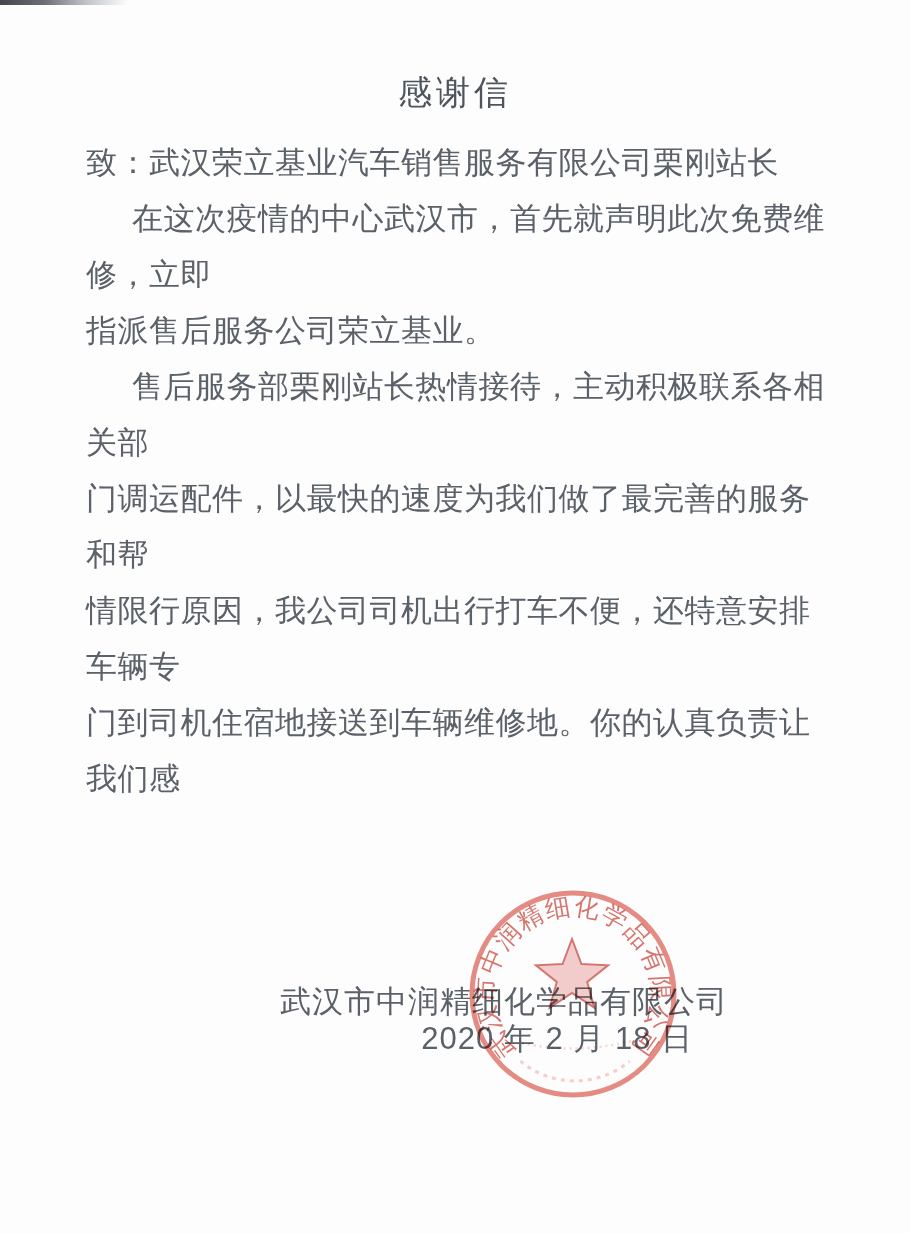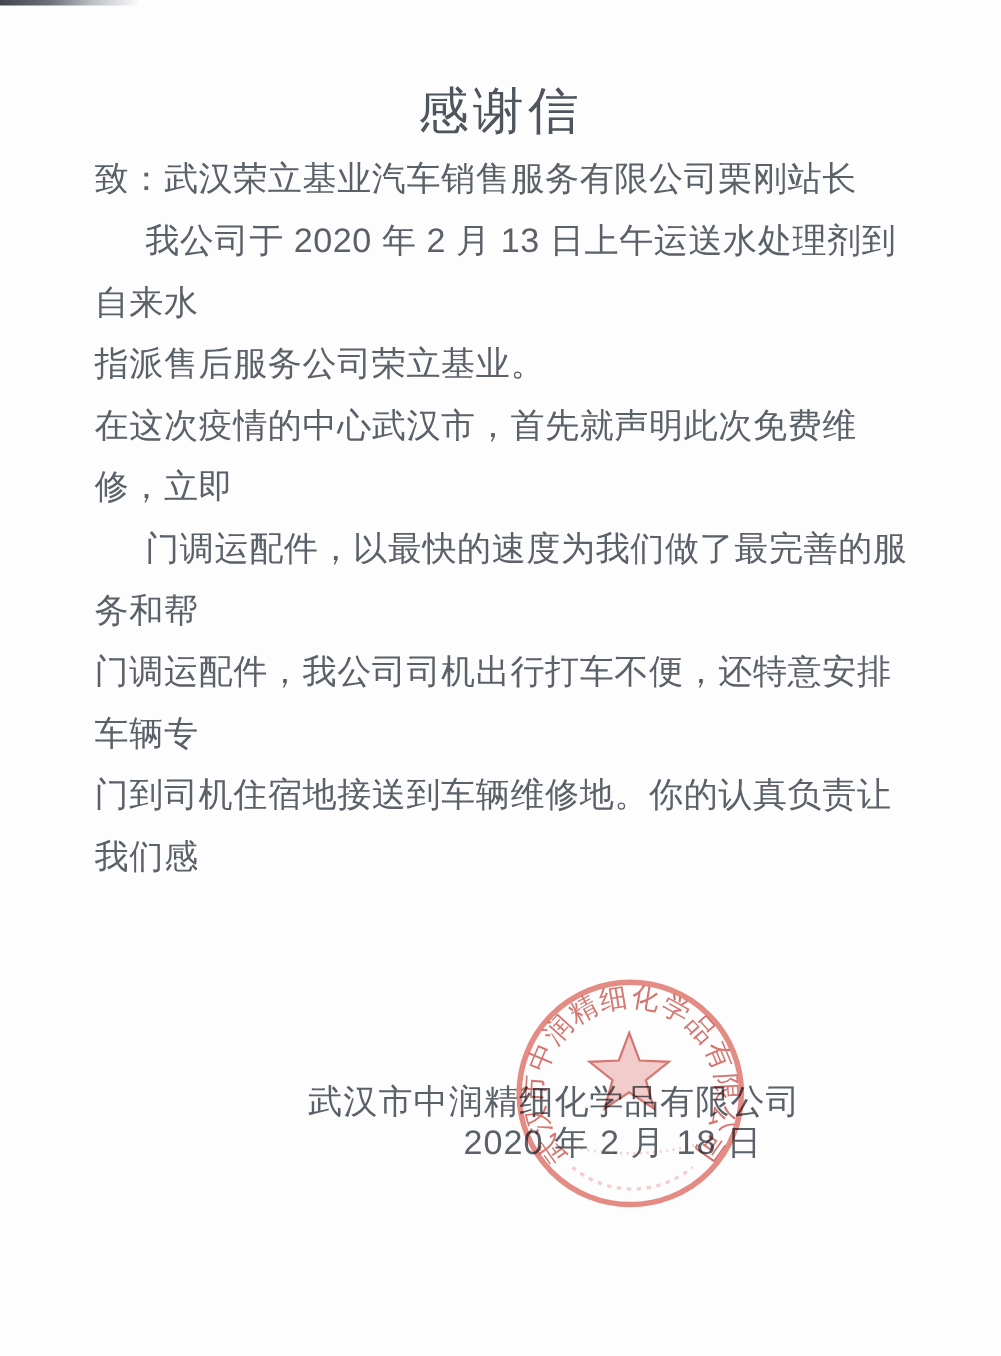--- a/index.html
+++ b/index.html
@@ -11,21 +11,21 @@
     color:#5b6168;
     overflow:hidden;
   }
   .scan-artifact{
     position:absolute;left:0;top:0;width:150px;height:5px;
     background:linear-gradient(90deg,#42474d 0%,#6a7076 30%,#b9bec3 55%,rgba(255,255,255,0) 85%);
   }
   .title{
     position:absolute;top:70px;left:0;width:100%;
     text-align:center;
-    font-size:46px;font-weight:500;letter-spacing:4px;
+    font-size:34px;font-weight:500;letter-spacing:4px;
     color:#4e555c;
   }
   .body-text{
     position:absolute;top:135px;left:86px;width:748px;
     font-size:31px;line-height:56px;
     letter-spacing:0.5px;
   }
   .para .line:first-child{text-indent:46px;}
   .signature{
     position:absolute;top:981px;right:182px;
@@ -51,27 +51,27 @@
 
 <div class="page">
 
   <div class="scan-artifact"></div>
 
   <div class="title">感谢信</div>
 
   <div class="body-text">
     <div class="line">致：武汉荣立基业汽车销售服务有限公司栗刚站长</div>
     <div class="para">
-        <div class="line">我公司于 2020 年 2 月 13 日上午运送水处理剂到自来水</div>
+        <div class="line">在这次疫情的中心武汉市，首先就声明此次免费维修，立即</div>
         <div class="line">指派售后服务公司荣立基业。</div>
-        <div class="line">在这次疫情的中心武汉市，首先就声明此次免费维修，立即</div>
       </div>
     <div class="para">
+        <div class="line">售后服务部栗刚站长热情接待，主动积极联系各相关部</div>
         <div class="line">门调运配件，以最快的速度为我们做了最完善的服务和帮</div>
-        <div class="line">门调运配件，我公司司机出行打车不便，还特意安排车辆专</div>
+        <div class="line">情限行原因，我公司司机出行打车不便，还特意安排车辆专</div>
         <div class="line">门到司机住宿地接送到车辆维修地。你的认真负责让我们感</div>
       </div>
 
   </div>
 
   <div class="signature">武汉市中润精细化学品有限公司</div>
 
   <div class="date">2020 年 2 月 18 日</div>
 
   <svg class="stamp" viewBox="0 0 226 226" xmlns="http://www.w3.org/2000/svg">

